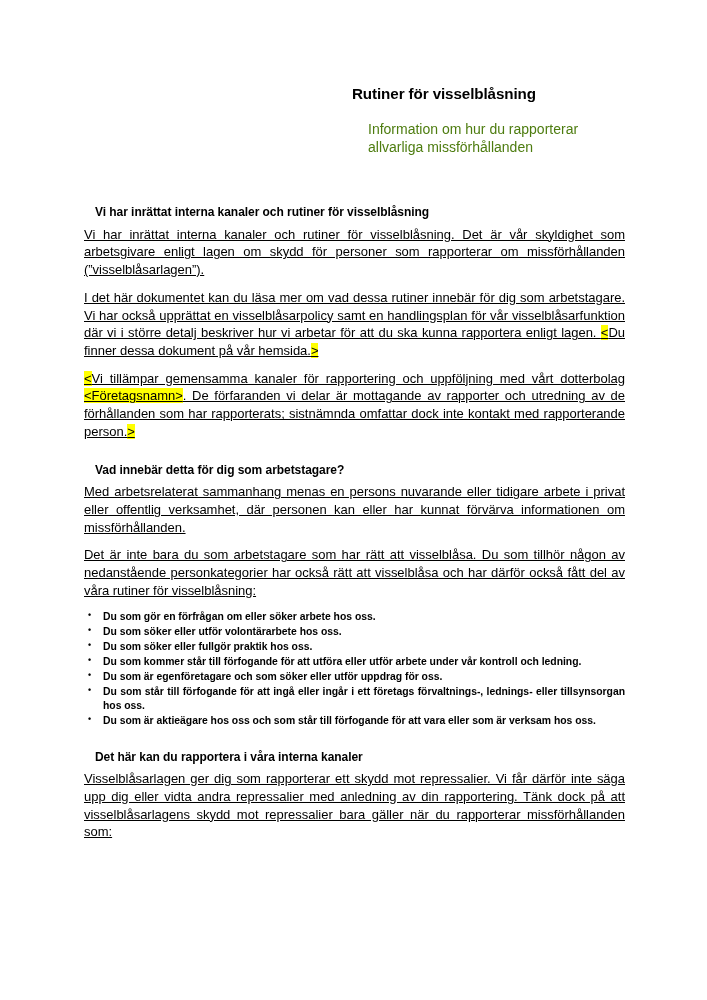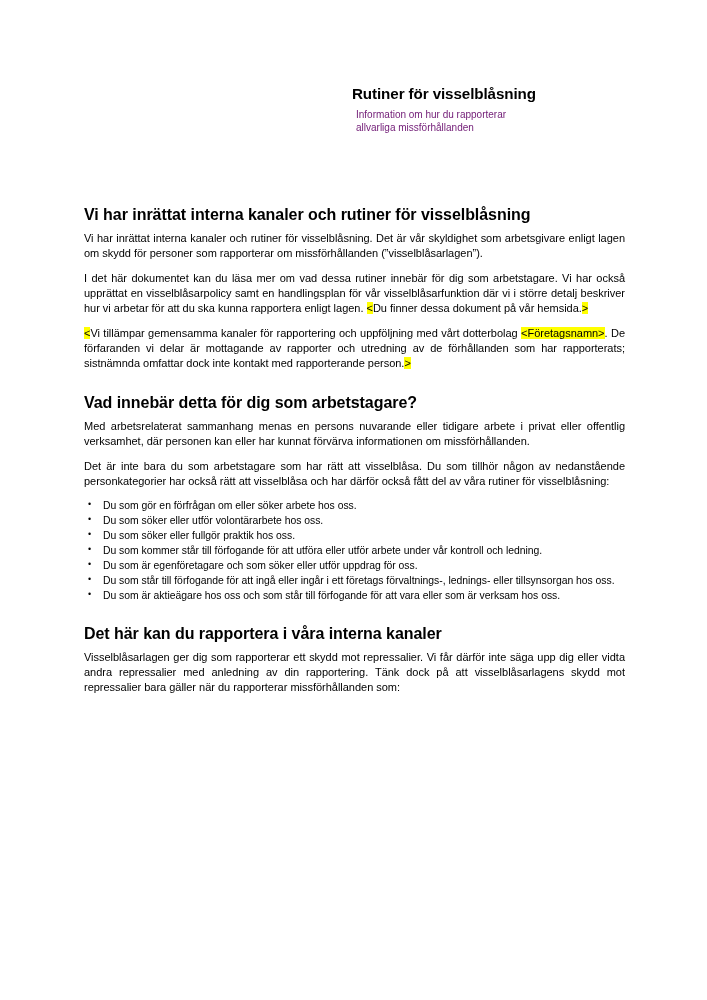--- a/index.html
+++ b/index.html
@@ -28,55 +28,56 @@
     width: 273px;
   }
   .doc-title {
     font-size: 15.2px;
     font-weight: bold;
     line-height: 1.30;
     letter-spacing: -0.1px;
     margin: 0 0 1px 0;
   }
   .doc-subtitle {
-    font-size: 10px;
+    font-size: 14px;
     font-weight: normal;
     line-height: 1.33;
-    margin: 4px;
-    color: #701a75;
+    margin: 16px;
+    color: #4d7c0f;
   }
 
   
   .body-col {
     position: absolute;
     left: 84px;
     top: 205px;
     width: 541px;
   }
 
   h2.section-heading {
-    font-size: 16px;
+    font-size: 12px;
     font-weight: bold;
     line-height: 1.30;
-    margin: 0 0 5px 0;
+    margin: 0 0 5px 11px;
     letter-spacing: -0.05px;
   }
   .section {
     margin-bottom: 0;
   }
   .section + .section {
     margin-top: 22px;
   }
 
   p.para {
-    font-size: 11px;
+    font-size: 13px;
     line-height: 1.365;
     margin: 0 0 10px 0;
     text-align: justify;
     letter-spacing: -0.02px;
+    text-decoration: underline;
   }
   p.para:last-child {
     margin-bottom: 16px;
   }
 
   
   .hl {
     background: #ffff00;
   }
 
@@ -87,20 +88,21 @@
     padding: 0;
   }
   ul.bullets li {
     position: relative;
     font-size: 10.4px;
     line-height: 1.345;
     padding-left: 19px;
     margin: 0 0 1px 0;
     text-align: justify;
     letter-spacing: -0.02px;
+    font-weight: bold;
   }
   ul.bullets li::before {
     content: "\2022";
     position: absolute;
     left: 4px;
     top: -0.5px;
     font-size: 9px;
   }
   ul.bullets li.nojust {
     text-align: left;

